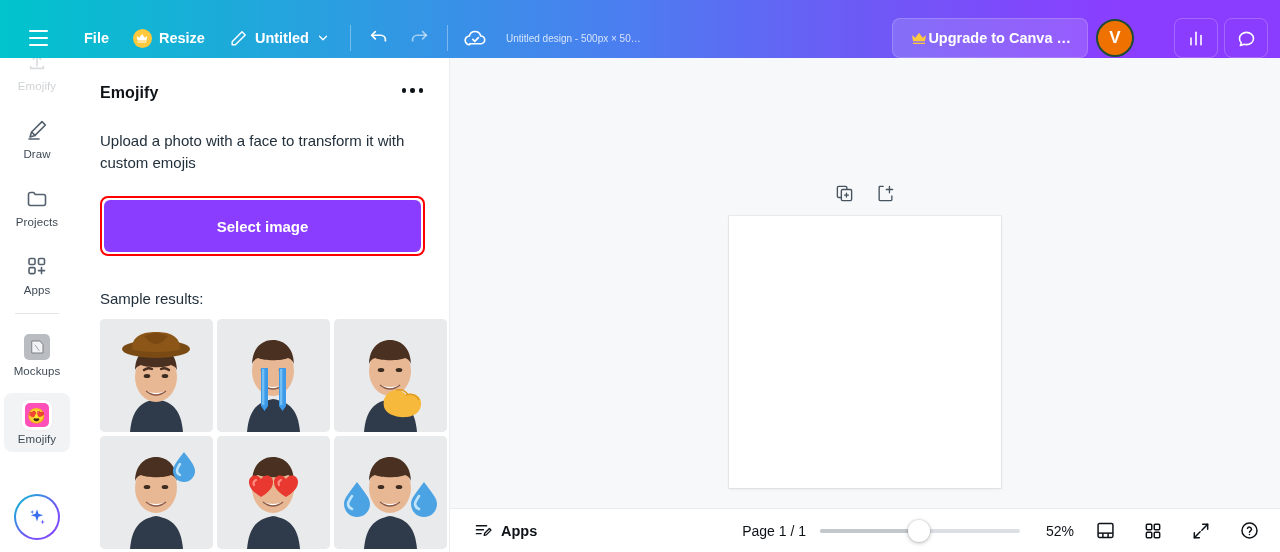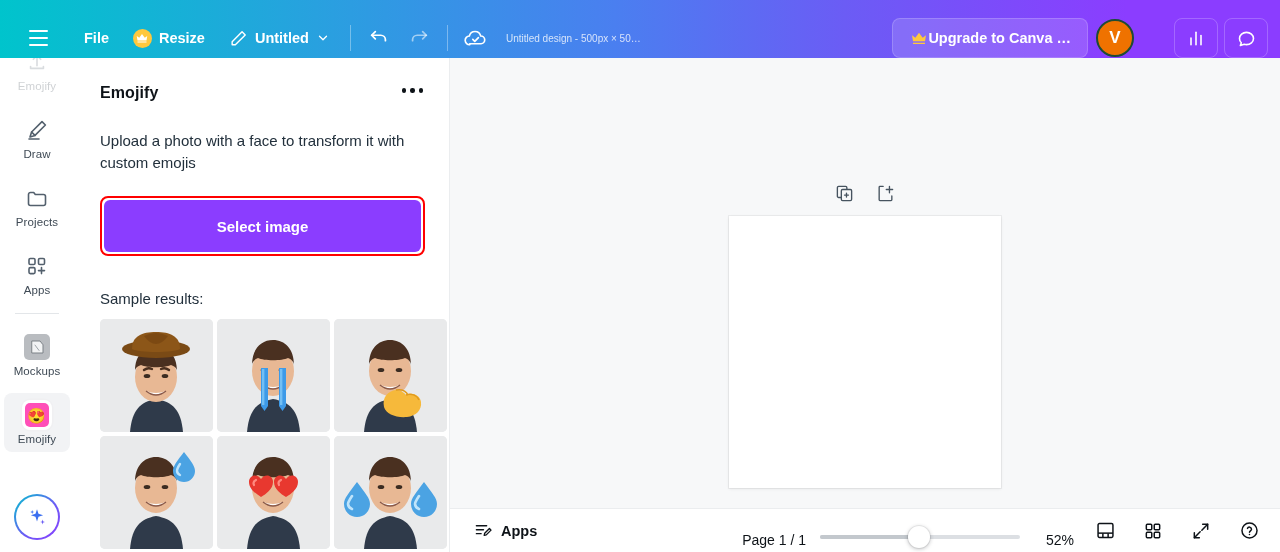--- a/index.html
+++ b/index.html
@@ -189,21 +189,21 @@
   
   .statusbar {
     position:absolute; left:0; right:0; bottom:0; height: 44px;
     background:#fff; border-top: 1px solid #ebedef;
     display:flex; align-items:center; padding: 0 14px 0 18px; gap: 8px;
   }
   .notes-btn {
     display:flex; align-items:center; gap:8px; font-size: 14.5px; font-weight: 600;
     color:#0e1318; cursor:pointer; padding: 5px 6px; border-radius: 6px;
   }
-  .zoom-group { margin-left: auto; display:flex; align-items:flex-end; gap: 14px; }
+  .zoom-group { margin-left: auto; display:flex; align-items:center; gap: 14px; }
   .page-count { font-size: 14px; color:#0e1318; font-weight: 400; white-space:nowrap; }
   .slider { width: 200px; height: 22px; position: relative; display:flex; align-items:center; cursor:pointer; }
   .slider .track { position:absolute; left:0; right:0; height:4px; background:#dcdfe3; border-radius:2px; }
   .slider .fill { position:absolute; left:0; width: 48%; height:4px; background:#c3c8cd; border-radius:2px; }
   .slider .knob {
     position:absolute; left: 44%; width: 22px; height: 22px; border-radius:50%;
     background:#fff; box-shadow: 0 1px 4px rgba(14,19,24,.28), 0 0 0 1px rgba(14,19,24,.06);
   }
   .zoom-pct { font-size: 14px; color:#0e1318; width: 40px; text-align:right; }
   .sb-icon { width: 34px; height: 34px; border-radius:6px; display:flex; align-items:center; justify-content:center; cursor:pointer; }

